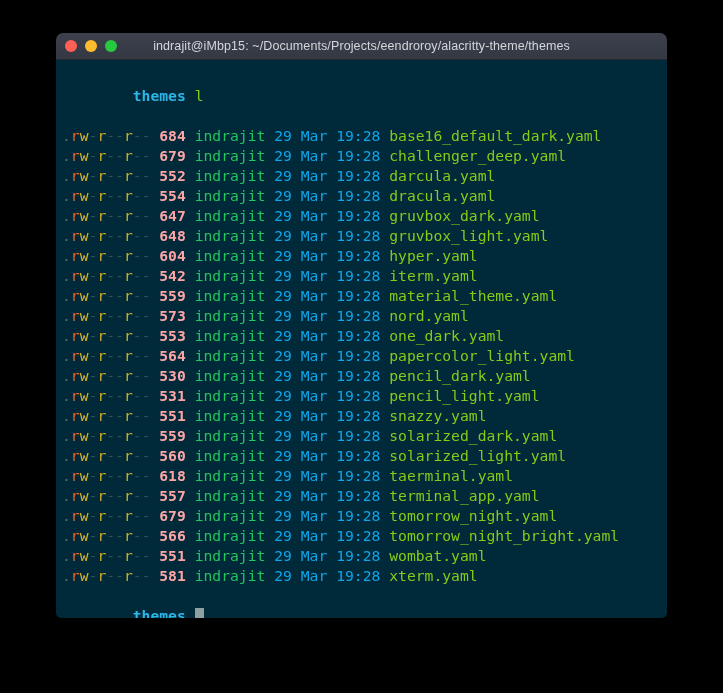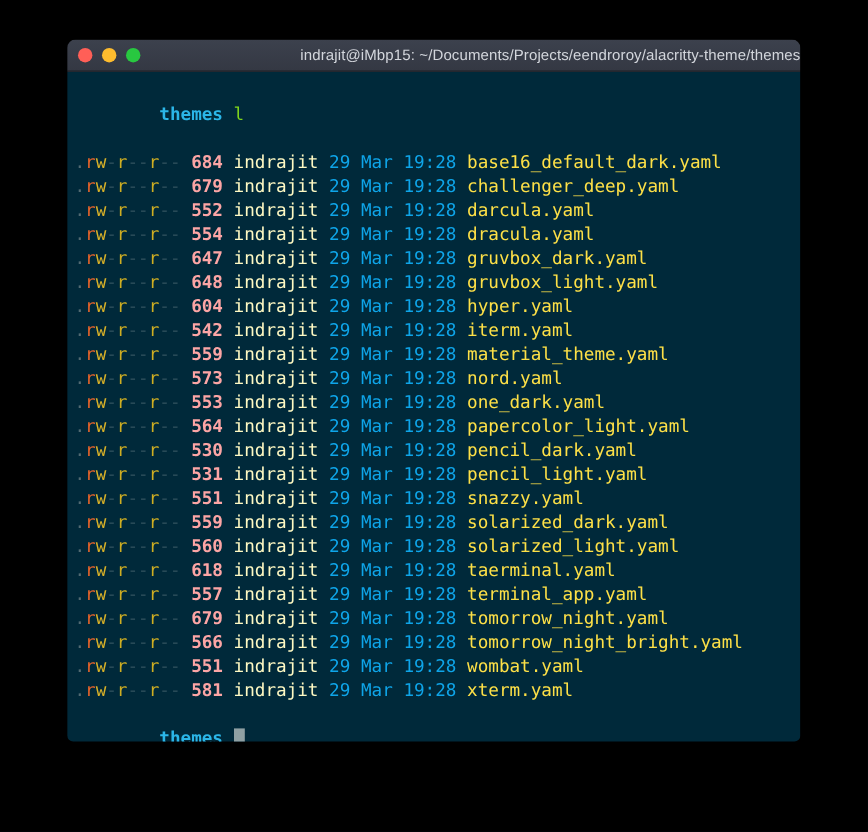--- a/index.html
+++ b/index.html
@@ -55,21 +55,21 @@
     display: block;
   }
   .light.close  { background: #ff5f57; }
   .light.min    { background: #febc2e; }
   .light.max    { background: #28c840; }
 
   #window-title {
     position: absolute;
     left: 0;
     right: 0;
-    text-align: right;
+    text-align: center;
     font-family: "Liberation Sans", sans-serif;
     font-size: 12.5px;
     color: #d3d6dc;
     letter-spacing: 0.1px;
     pointer-events: none;
     white-space: nowrap;
   }
 
   
   #terminal-body {
@@ -91,23 +91,23 @@
 
   
   .c-prompt   { color: #2bb6e8; font-weight: bold; }
   .c-cmd      { color: #7fd41b; }
   .c-dot      { color: #516a72; }
   .c-perm-r   { color: #e8642a; }
   .c-perm-w   { color: #d9b228; }
   .c-perm-r2  { color: #cfae22; }
   .c-dash     { color: #2d4f5c; }
   .c-size     { color: #fca5a5; font-weight: bold; }
-  .c-user     { color: #fef9c3; }
+  .c-user     { color: #22c55e; }
   .c-date     { color: #0ea5e9; }
-  .c-file     { color: #fde047; }
+  .c-file     { color: #84cc16; }
 
   .cursor {
     display: inline-block;
     width: 9px;
     height: 16px;
     background: #8fa0a3;
     vertical-align: -3px;
   }
 </style>
 </head>

